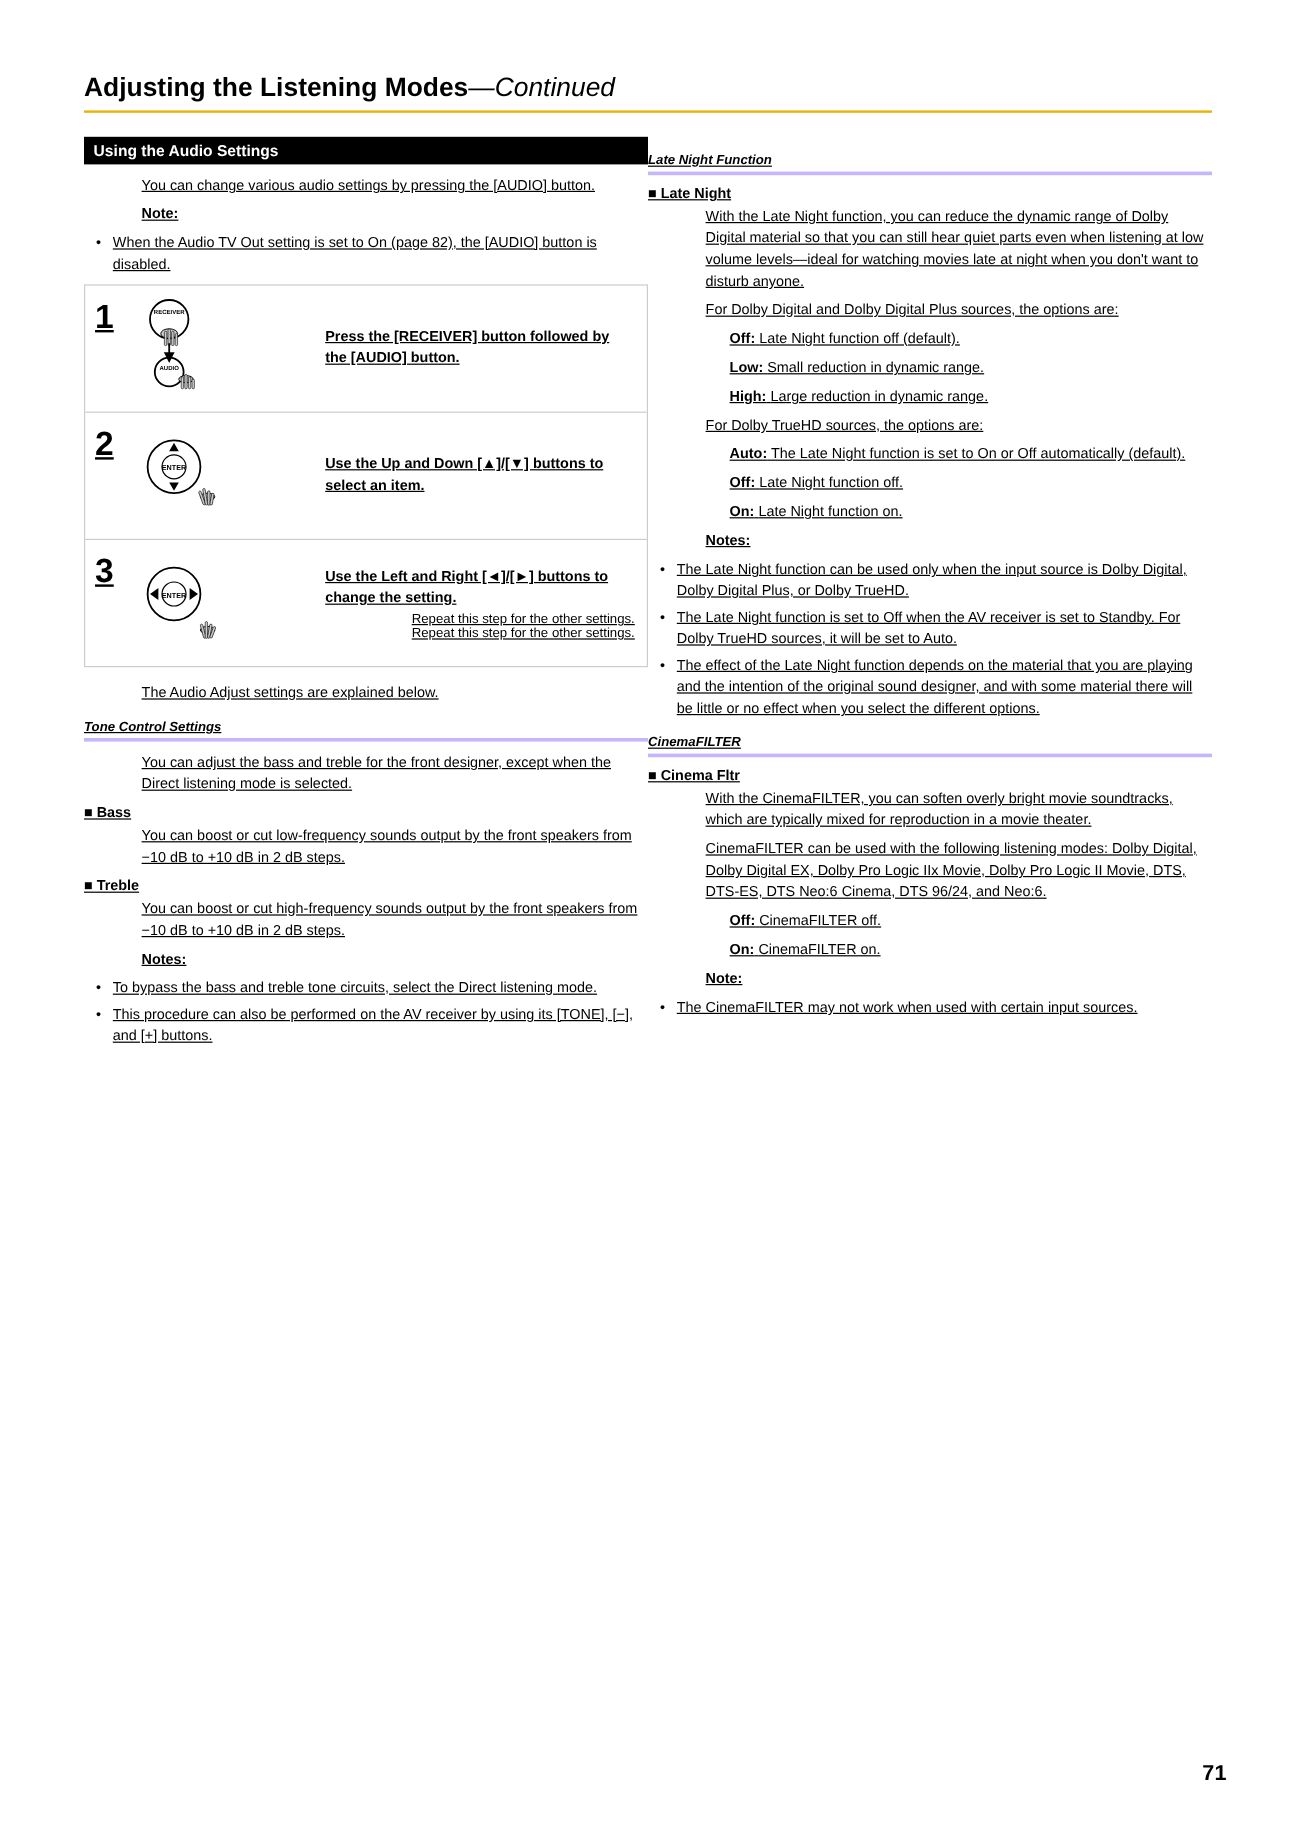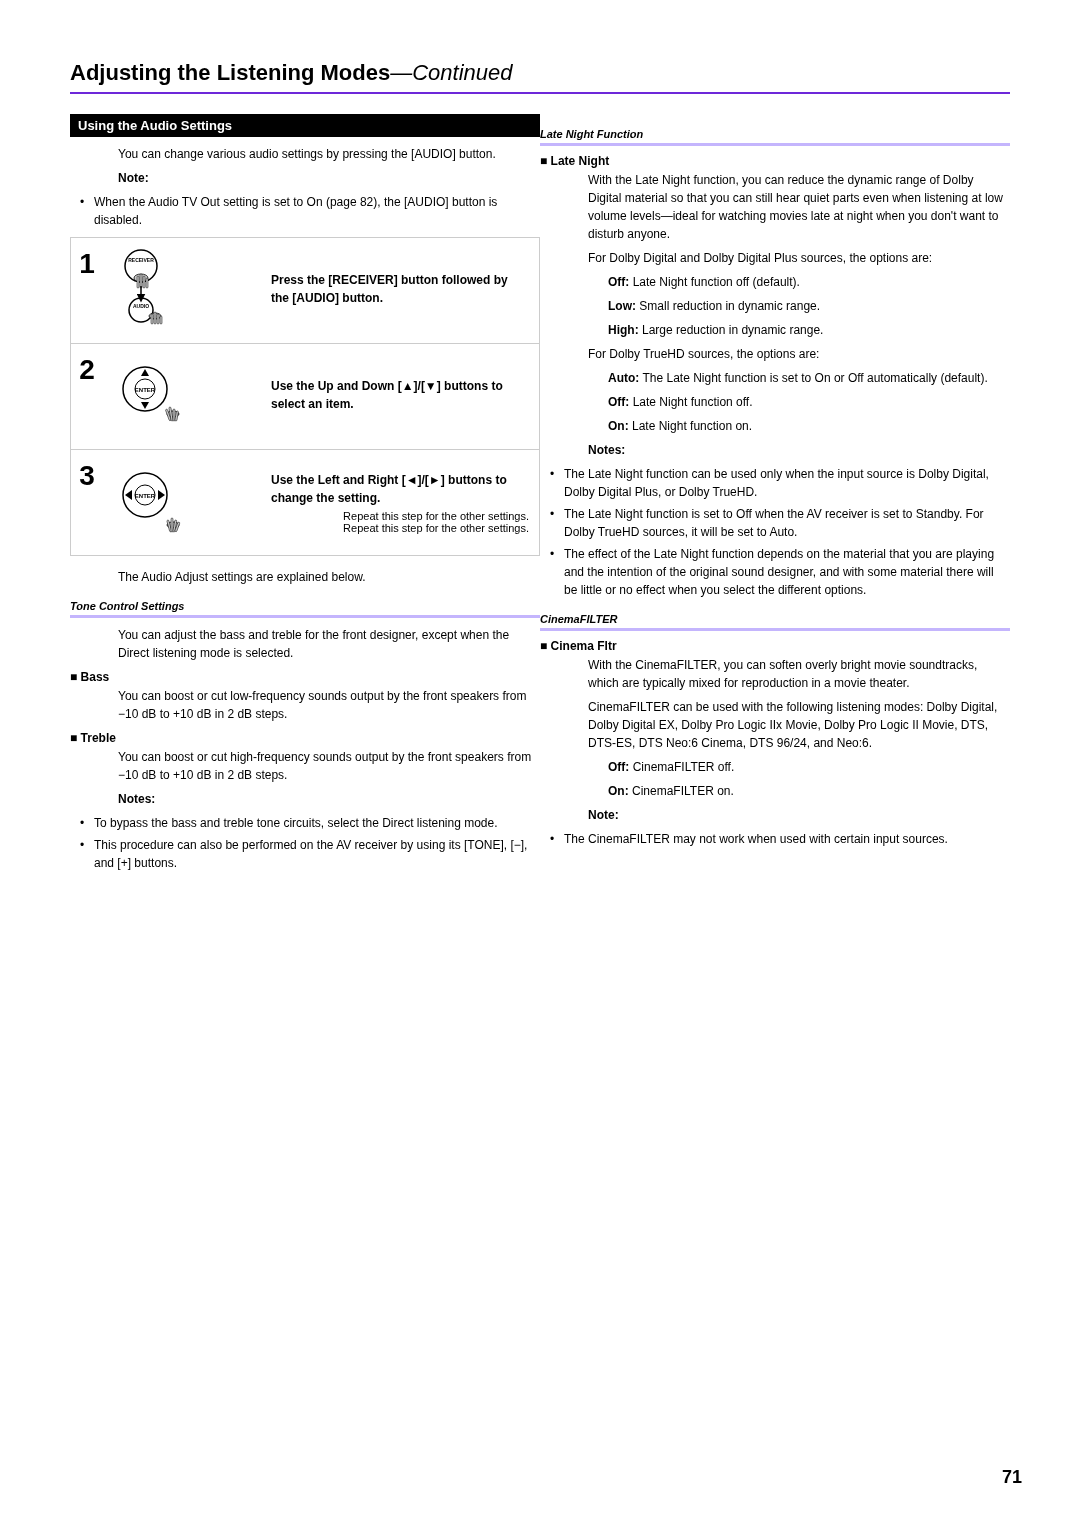--- a/index.html
+++ b/index.html
@@ -9,32 +9,33 @@
       font-size: 12px;
       color: #000;
       width: 1080px;
       min-height: 1528px;
       padding: 60px 70px 60px 70px;
     }
 
     .page-title {
       font-size: 22px;
       font-weight: bold;
-      border-bottom: 2px solid #6d28d9;
+      border-bottom: 2px solid #eab308;
       padding-bottom: 6px;
       margin-bottom: 20px;
     }
 
     .page-title em {
       font-style: italic;
       font-weight: normal;
     }
 
     .two-col {
       display: flex;
+      text-decoration: underline;
     }
 
     .col-left {
       flex: 1;
     }
 
     .col-right {
       flex: 1;
     }
 

